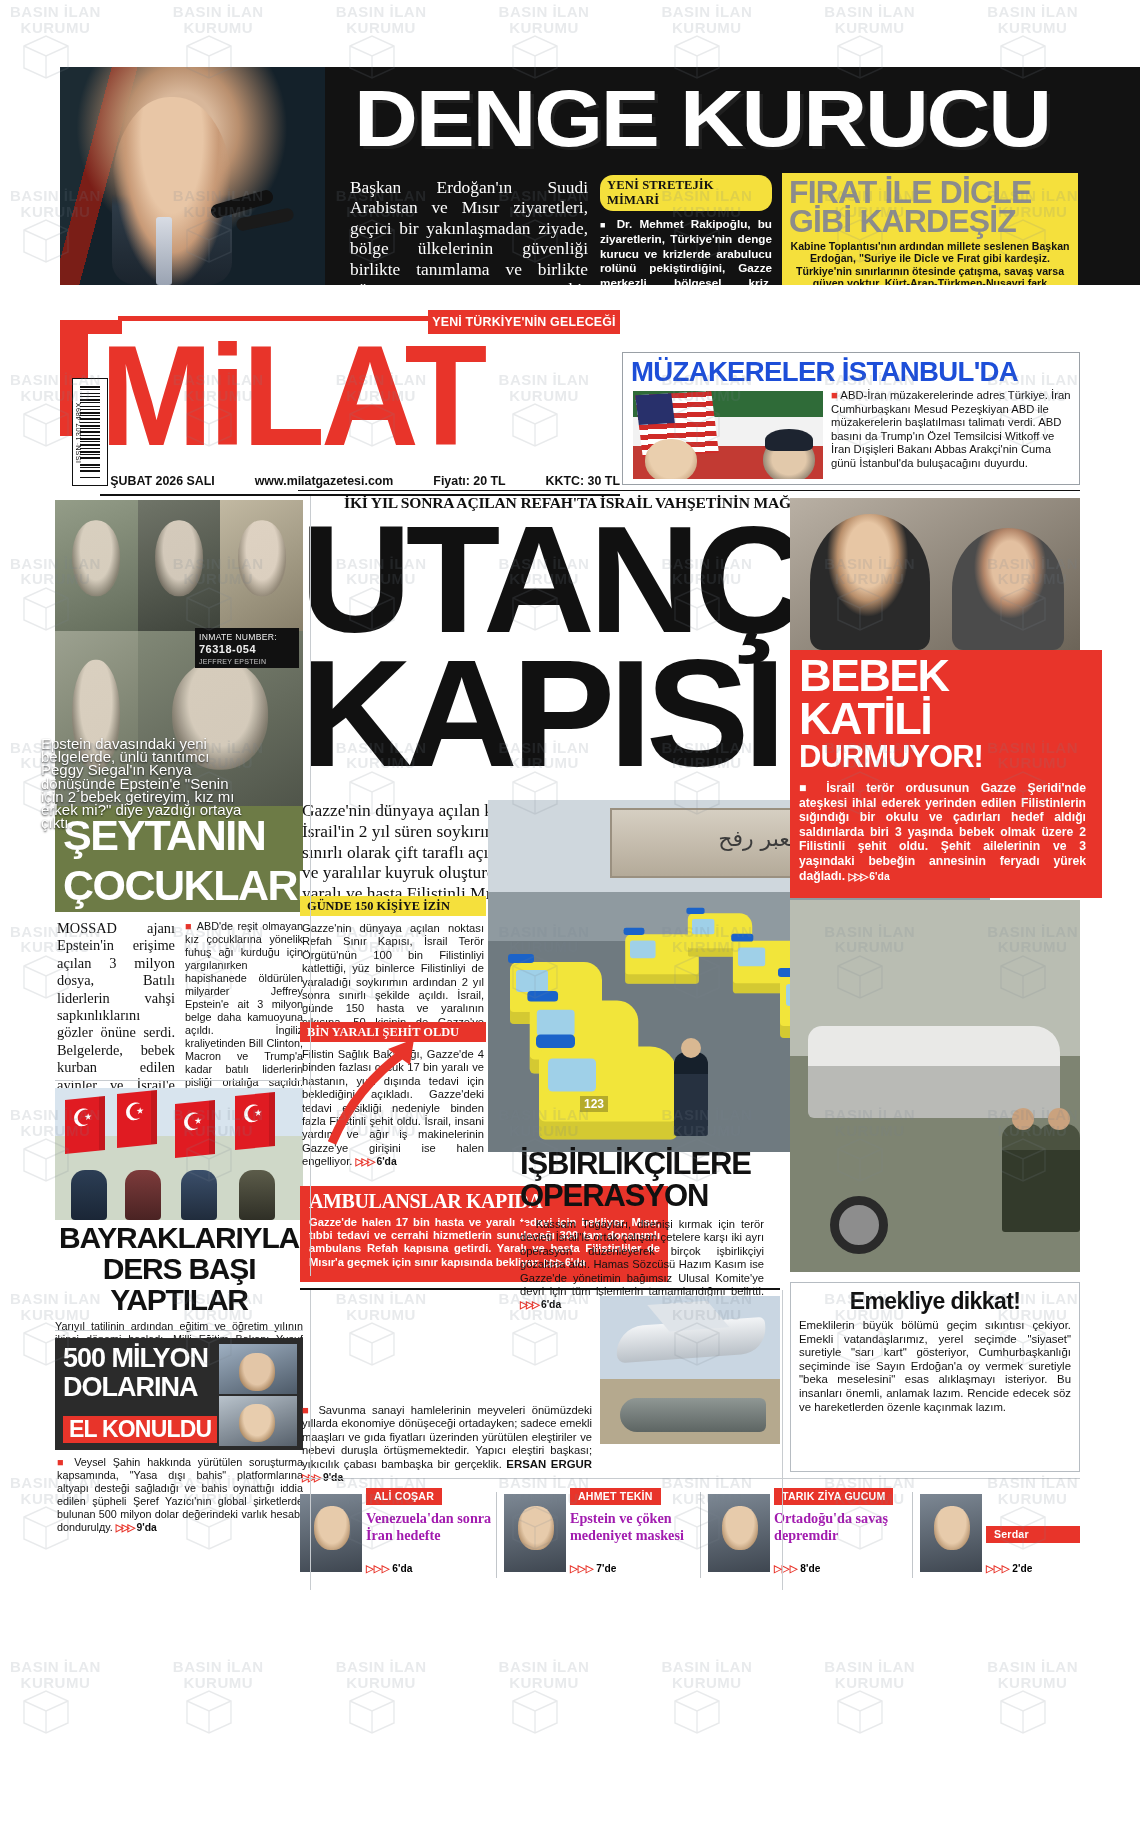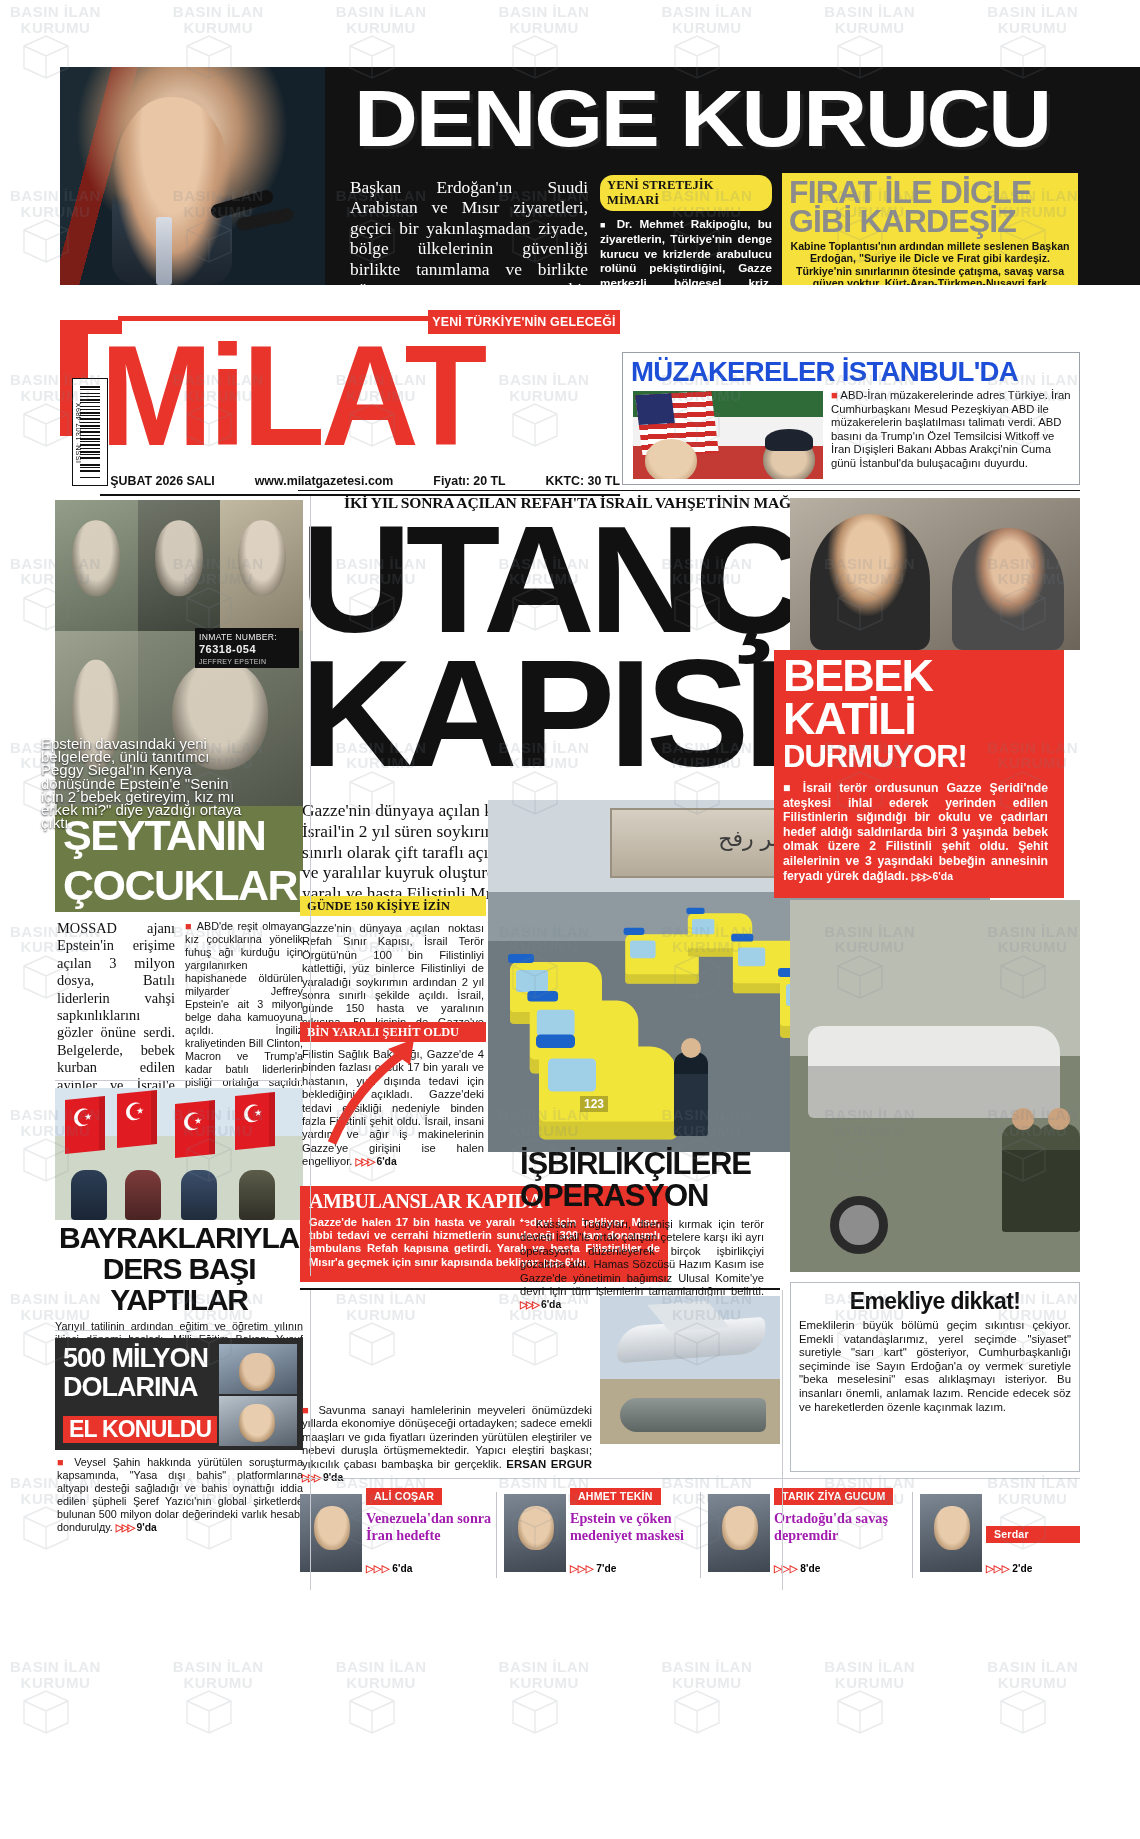--- a/index.html
+++ b/index.html
@@ -384,21 +384,21 @@
                 linear-gradient(180deg,#2a2a2a 0 100%);
     border-radius:50% 50% 10% 10%;
   }
   .r-photo1 .w2{
     position:absolute; right:16px; top:30px; width:112px; height:122px;
     background: radial-gradient(ellipse at 52% 32%, #e3c0a0 0 22%, #b4876a 32%, rgba(0,0,0,0) 44%),
                 linear-gradient(180deg,#4b4b4b 0 100%);
     border-radius:50% 50% 10% 10%;
   }
   .bebek {
-    position:absolute; left:774px; top:650px; width:290px; height:248px;
+    position:absolute; left:790px; top:650px; width:312px; height:248px;
     background:#e8342a; color:#fff; padding:4px 16px 6px 9px;
   }
   .bebek h2 { font-weight:900; font-size:45px; line-height:43px; letter-spacing:-1.6px; }
   .bebek h2 .du { font-size:31px; line-height:33px; letter-spacing:-1px; display:block; }
   .bebek p { margin-top:8px; font-size:12.2px; line-height:14.6px; text-align:justify; font-weight:700; }
   .r-photo2 {
     position:absolute; left:790px; top:900px; width:290px; height:372px;
     overflow:hidden; background: linear-gradient(180deg,#b9bdb2 0 42%, #7e8472 42% 100%);
   }
   .r-photo2 .car{

